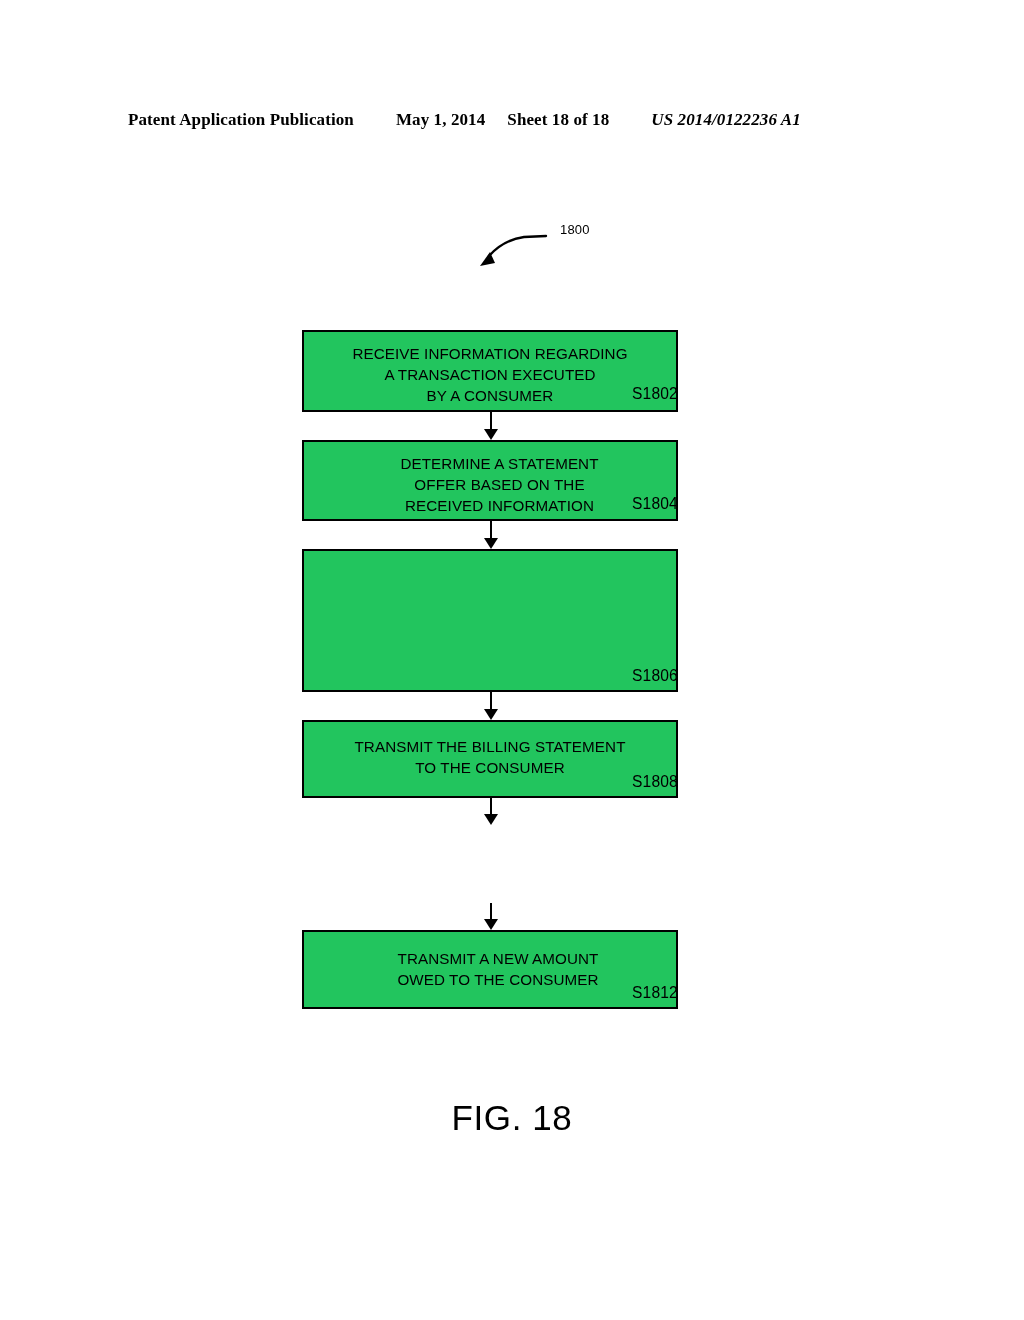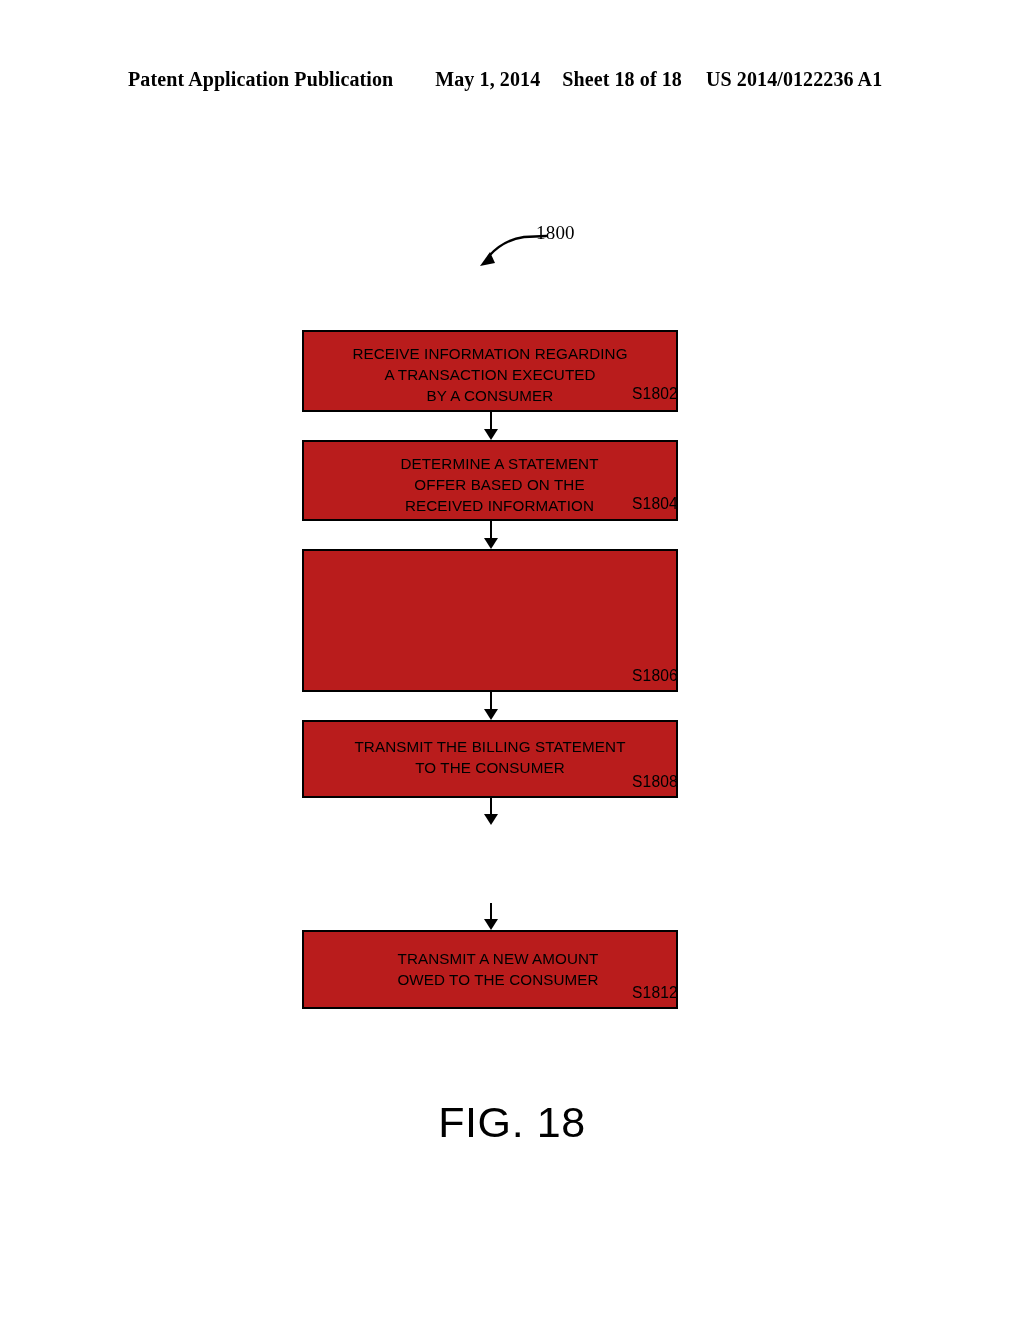--- a/index.html
+++ b/index.html
@@ -14,35 +14,35 @@
     font-family: "Liberation Sans", sans-serif;
     color: #000000;
     position: relative;
     overflow: hidden;
   }
 
   
   #page-header {
     position: absolute;
     left: 128px;
-    top: 68px;
+    top: 100px;
     width: 768px;
     height: 30px;
     font-family: "Liberation Serif", serif;
     font-weight: bold;
-    font-size: 20px;
+    font-size: 17px;
     letter-spacing: 0.1px;
     white-space: nowrap;
     display: flex;
-    align-items: flex-start;
+    align-items: flex-end;
   }
   #page-header .hdr-pub      { }
   #page-header .hdr-date     { margin-left: 42px; }
   #page-header .hdr-sheet    { margin-left: 22px; }
-  #page-header .hdr-patno    { margin-left: 24px; }
+  #page-header .hdr-patno    { margin-left: 42px; font-style: italic; }
 
   
   #figure {
     position: absolute;
     left: 0;
     top: 0;
     width: 1024px;
     height: 1320px;
   }
 
@@ -54,36 +54,36 @@
     width: 180px;
     height: 52px;
   }
   #ref-1800-leader {
     position: absolute;
     left: 0;
     top: 0;
   }
   #ref-1800-label {
     position: absolute;
-    left: 60px;
+    left: 84px;
     top: 0px;
-    font-size: 19px;
-    font-family: Liberation Serif, serif;
+    font-size: 13px;
+    font-family: Liberation Sans, sans-serif;
     letter-spacing: 0.2px;
     white-space: nowrap;
   }
 
   
   .flow-box {
     position: absolute;
     left: 302px;
     width: 376px;
     box-sizing: border-box;
     border: 2.2px solid #000000;
-    background: #b91c1c;
+    background: #22c55e;
   }
   .box-text {
     position: absolute;
     left: 0;
     right: 0;
     text-align: center;
     font-family: "Liberation Sans", sans-serif;
     font-size: 15.2px;
     line-height: 21px;
     letter-spacing: 0.1px;
@@ -166,21 +166,21 @@
   #conn-5 .conn-head { top: 16px; }
 
   
   #figure-caption {
     position: absolute;
     left: 0;
     top: 1098px;
     width: 1024px;
     text-align: center;
     font-family: "Liberation Sans", sans-serif;
-    font-size: 43px;
+    font-size: 35px;
     letter-spacing: 0.6px;
   }
 </style>
 </head>
 <body>
 
 <div id="page-header">
   <span class="hdr-pub">Patent Application Publication</span>
   <span class="hdr-date">May 1, 2014</span>
   <span class="hdr-sheet">Sheet 18 of 18</span>

